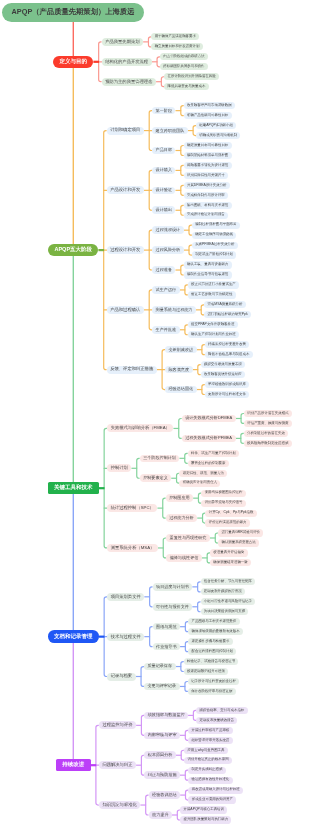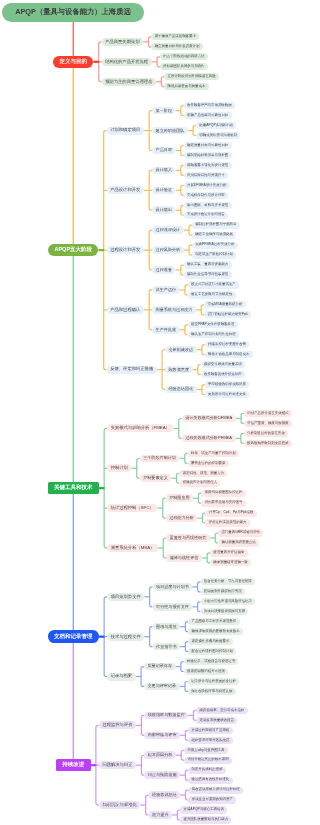--- a/index.html
+++ b/index.html
@@ -548,15 +548,15 @@
     <div class="node" style="left: 148.6px; top: 811.2px; width: 23.4px; height: 7.6px; font-size: 4.1px; background: rgb(236, 226, 246); color: rgb(63, 63, 63); border-radius: 3.8px;">
       <span>能力提升</span>
     </div>
     <div class="node" style="left: 180.2px; top: 806.42px; width: 47.1px; height: 7.2px; font-size: 3.45px; background: rgb(236, 226, 246); color: rgb(63, 63, 63); border-radius: 3.6px;">
       <span>开展APQP与核心工具培训</span>
     </div>
     <div class="node" style="left: 180.2px; top: 816.38px; width: 51.3px; height: 7.2px; font-size: 3.45px; background: rgb(236, 226, 246); color: rgb(63, 63, 63); border-radius: 3.6px;">
       <span>提升团队质量策划与执行能力</span>
     </div>
     <div class="node" style="left: 2px; top: 2.5px; width: 142px; height: 19px; font-size: 7.3px; background: rgb(123, 193, 140); color: rgb(60, 60, 60); border-radius: 9.5px; font-weight: 600;">
-      <span>APQP（量具与设备能力）上海质远</span>
+      <span>APQP（产品质量先期策划）上海质远</span>
     </div>
   </div>
 
 </body></html>

